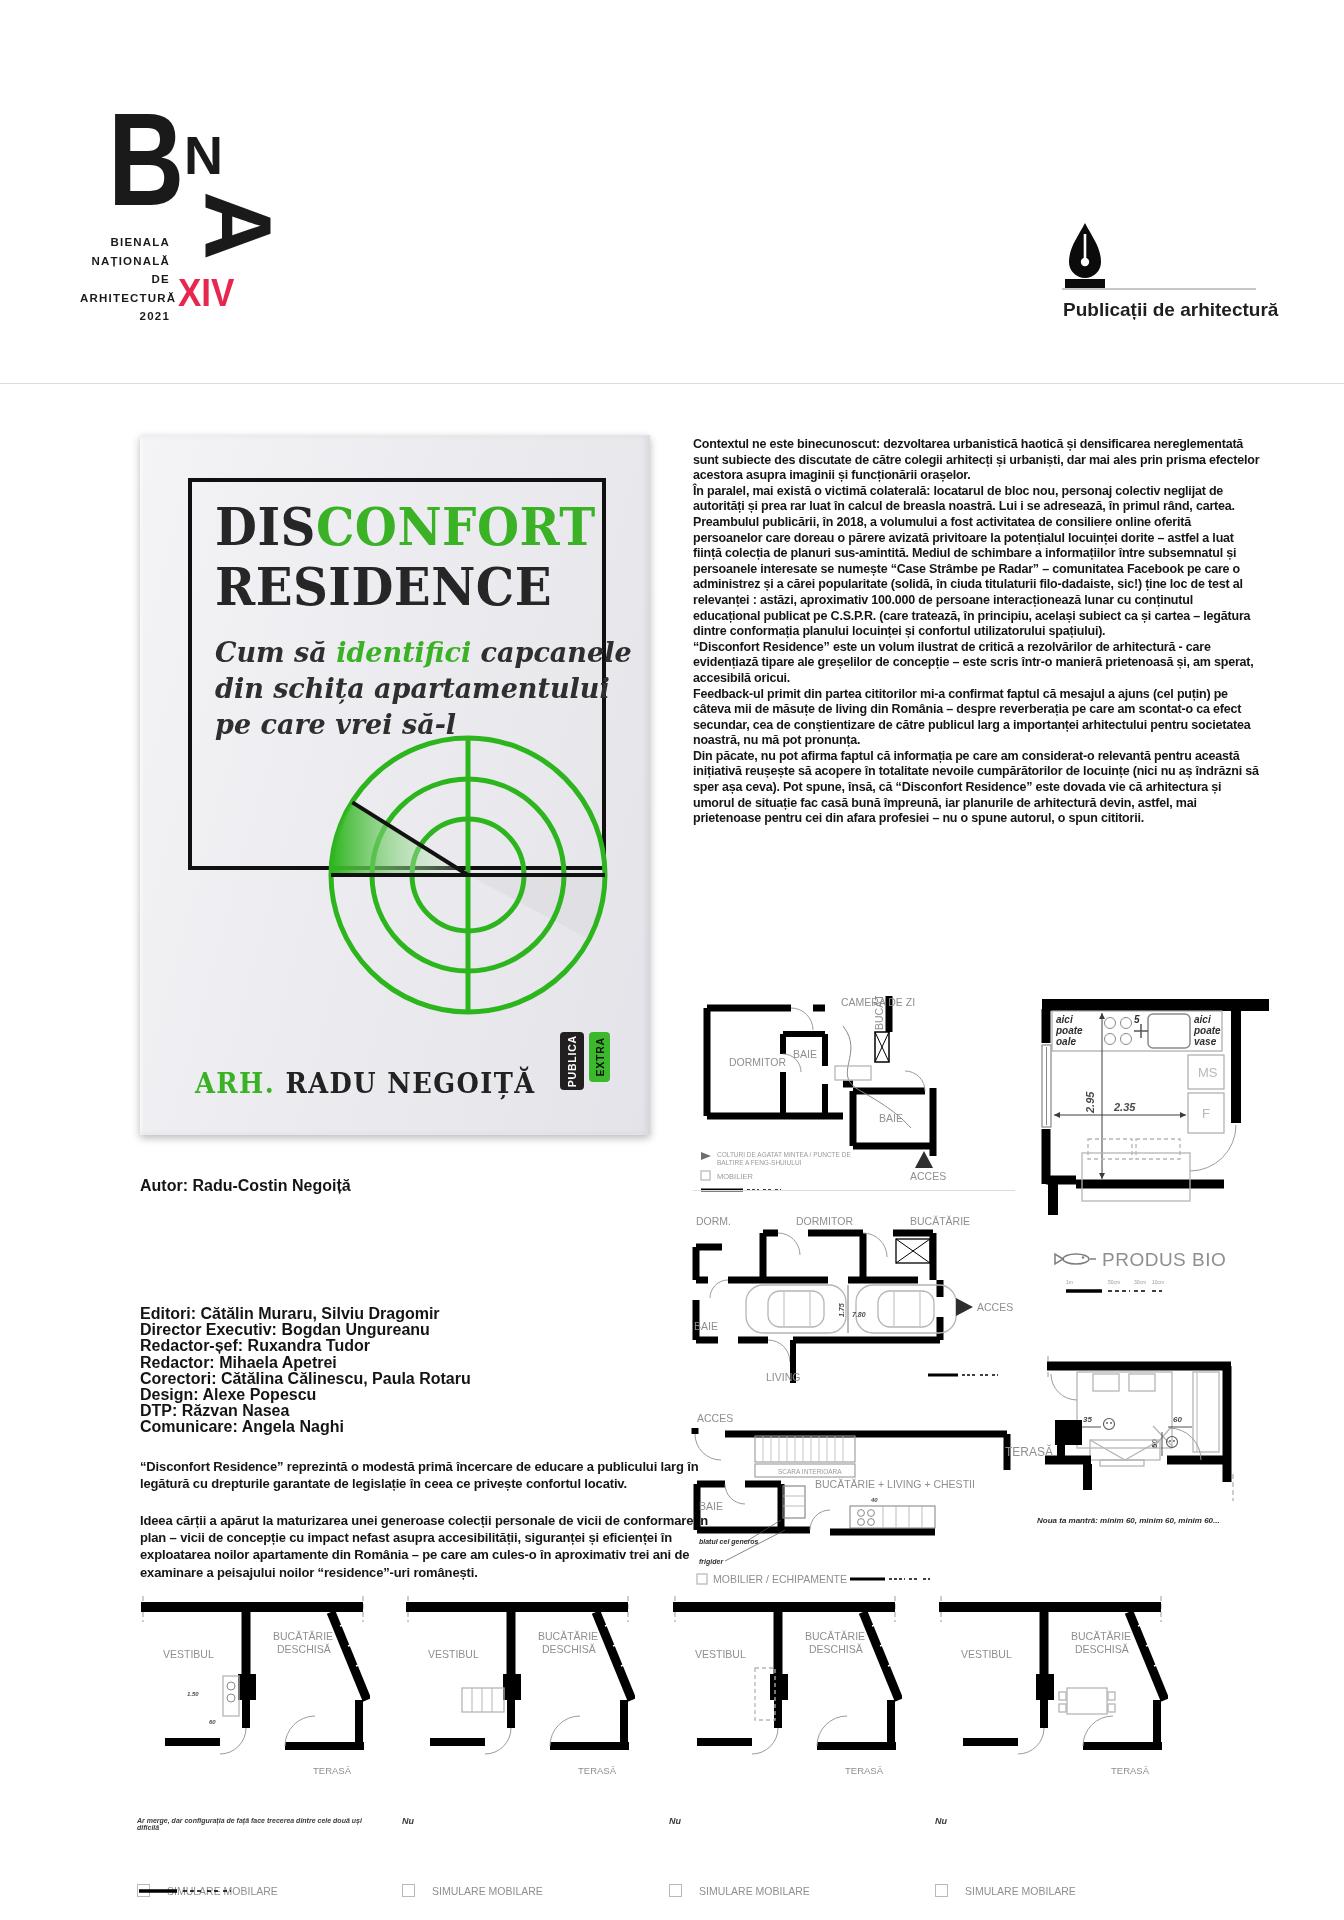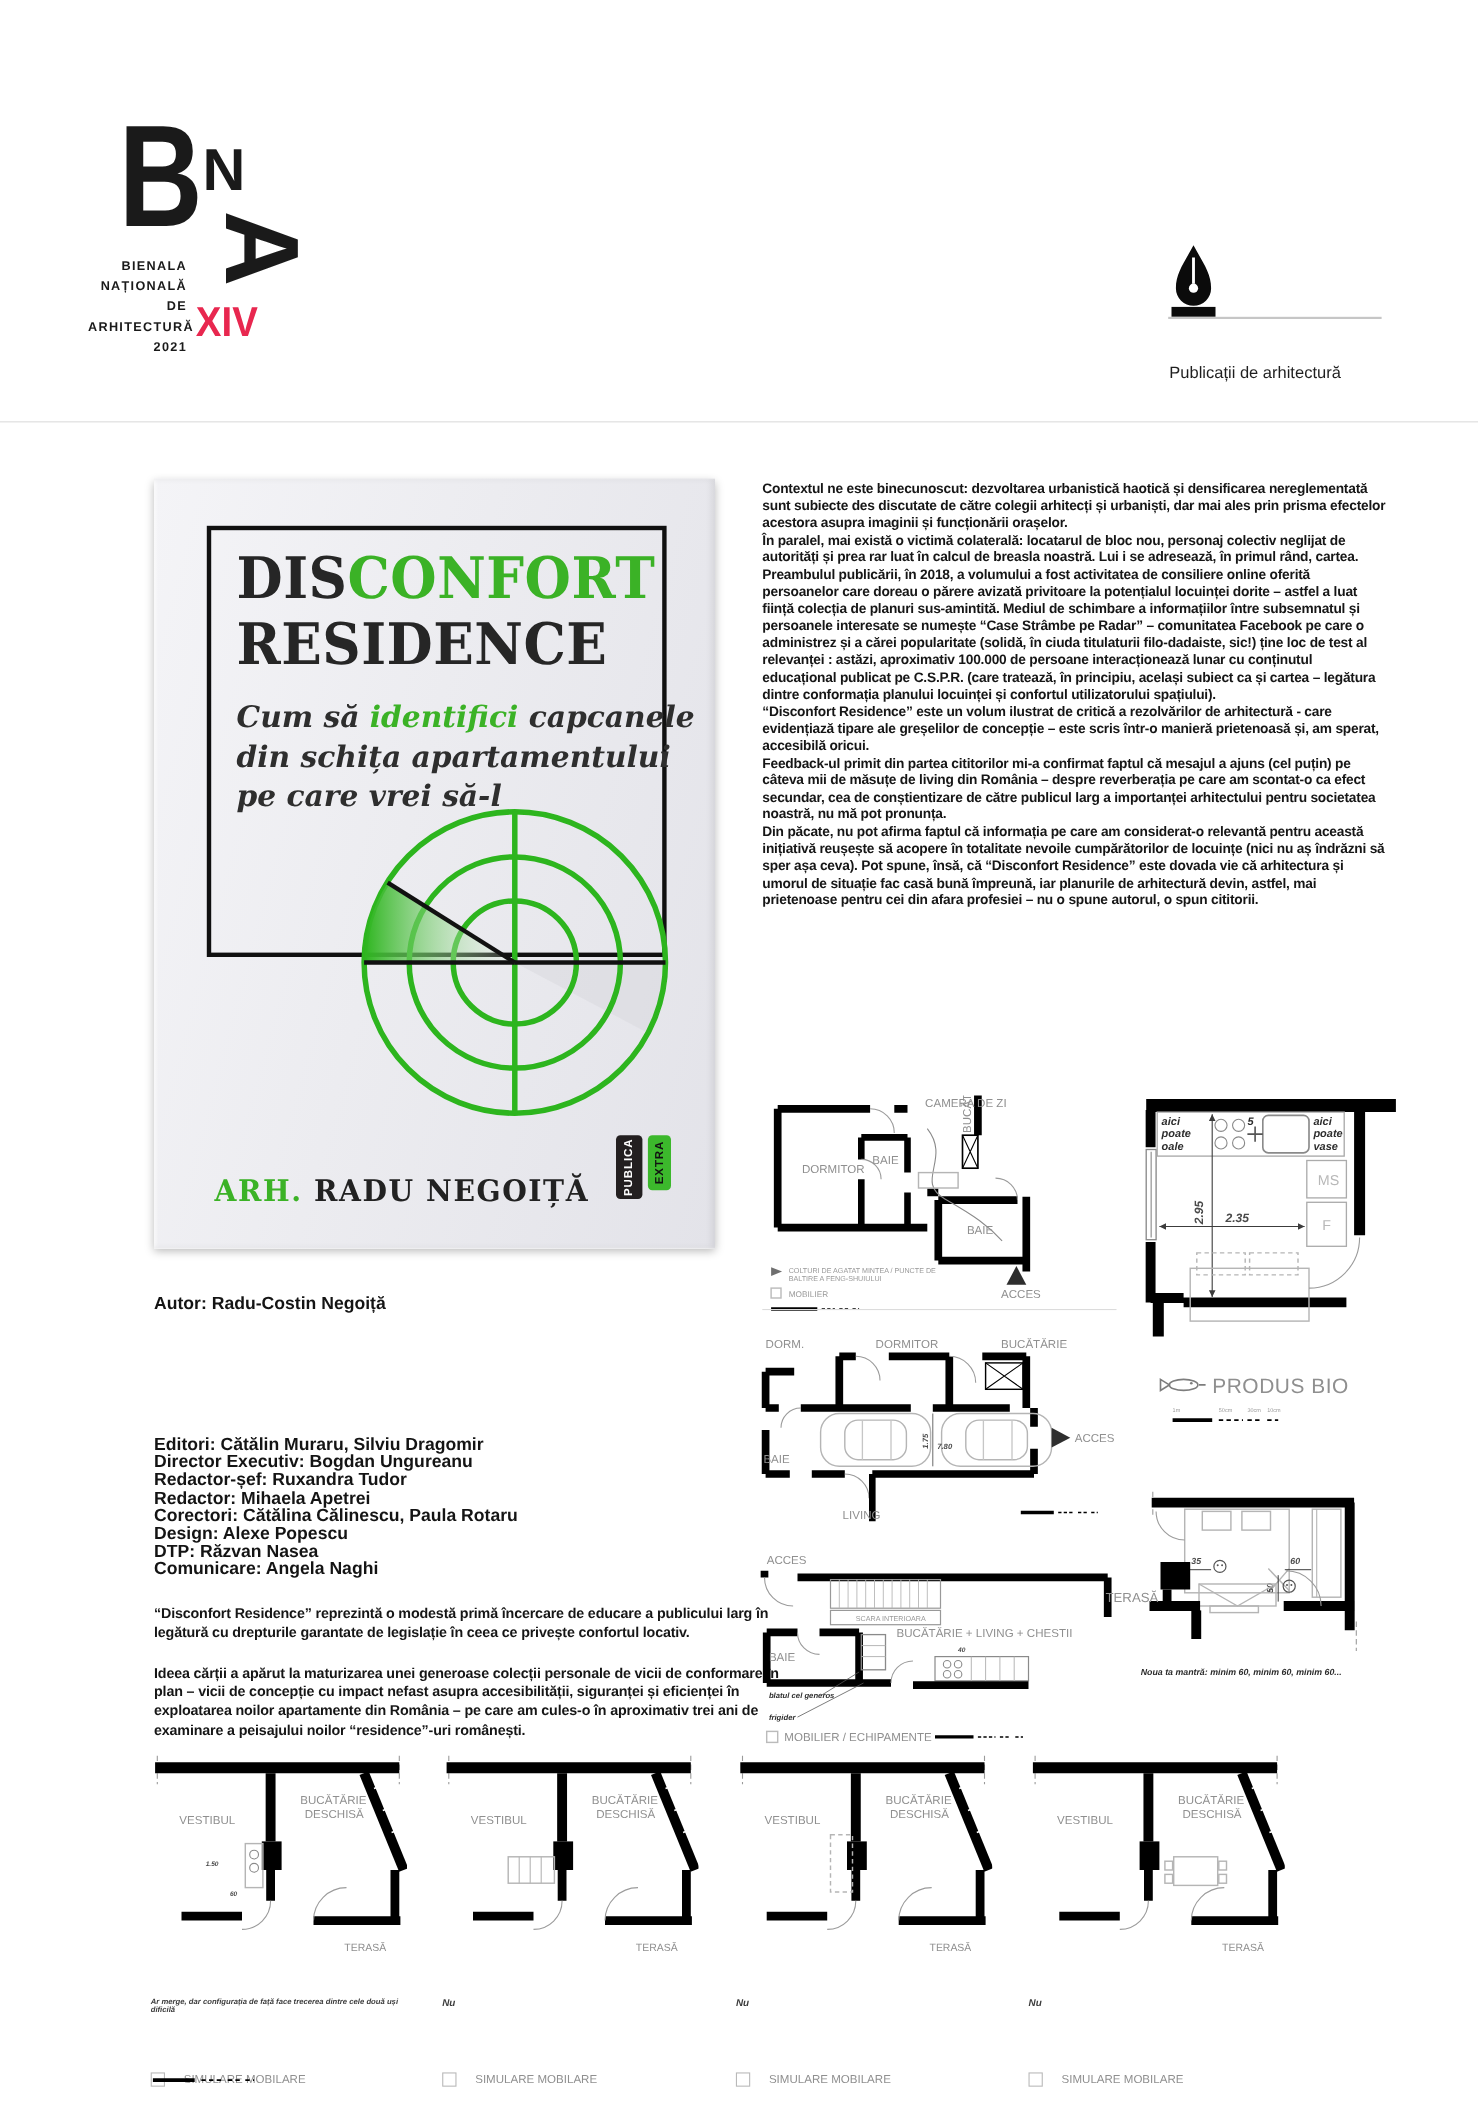--- a/index.html
+++ b/index.html
@@ -6,21 +6,21 @@
   .page{position:relative;width:1344px;height:1920px;background:#ffffff;overflow:hidden;
         font-family:"Liberation Sans",sans-serif;color:#1a1a1a;}
   .abs{position:absolute;}
 
   
   .logo-b{font-weight:700;font-size:132px;line-height:1;transform:scaleX(.8);transform-origin:left top;letter-spacing:-4px;}
   .logo-n{font-weight:700;font-size:54px;line-height:1;}
   .logo-a{font-weight:700;font-size:95px;line-height:1;transform:rotate(90deg);transform-origin:center center;display:block;width:62px;height:95px;text-align:center;}
   .logo-lines{width:90px;text-align:right;font-weight:700;font-size:11.5px;line-height:18.5px;letter-spacing:1.2px;}
   .logo-xiv{font-weight:700;font-size:38px;letter-spacing:0;transform:scaleX(.92);transform-origin:left top;}
-  .cat-label{font-weight:400;font-size:15px;color:#1f1f1f;margin-top:32px;}
+  .cat-label{font-weight:700;font-size:19px;color:#1f1f1f;}
   .hdr-line{height:2px;background:#c6c6c6;}
   .page-divider{height:1px;background:#dcdcdc;}
 
   
   .cover{left:140px;top:435px;width:510px;height:700px;
          background:linear-gradient(105deg,#f4f4f7 0%,#ececf0 45%,#e3e3e9 100%);
          box-shadow:0 3px 8px rgba(0,0,0,.28), inset -3px 0 6px rgba(0,0,0,.08), inset 2px 0 3px rgba(255,255,255,.7);}
   .cover-frame{left:48px;top:43px;width:410px;height:384px;border:4px solid #101010;}
   .cover-title{left:75px;top:62px;font-family:"DejaVu Serif",serif;font-weight:700;font-size:52px;line-height:60px;letter-spacing:.5px;color:#262626;transform:scaleX(.93);transform-origin:left top;white-space:nowrap;}
   .cover-sub{left:75px;top:200px;font-family:"DejaVu Serif",serif;font-style:italic;font-weight:700;font-size:27px;line-height:36px;color:#2e2e2e;}

